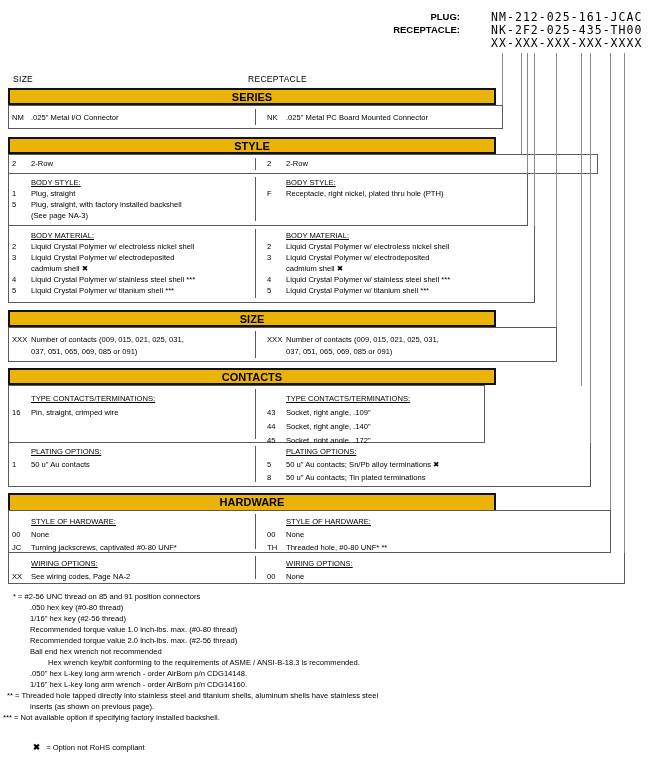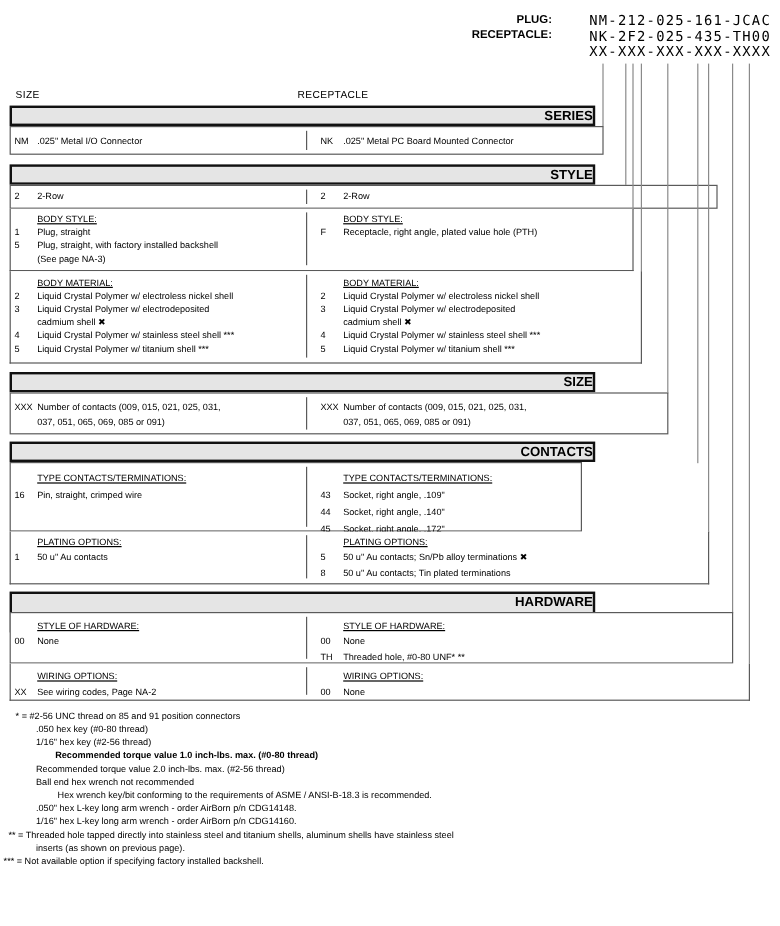--- a/index.html
+++ b/index.html
@@ -2,22 +2,22 @@
 <html><head>
 <meta charset="utf-8">
 <style>
   html,body{margin:0;padding:0;background:#fff;}
   .page{position:relative;width:650px;height:772px;background:#ffffff;
         font-family:"Liberation Sans",sans-serif;color:#000;overflow:hidden;}
   .abs{position:absolute;}
   .pn-label{font-weight:bold;font-size:9.5px;text-align:right;white-space:nowrap;}
   .pn-value{font-family:"DejaVu Sans Mono",monospace;font-size:11.5px;letter-spacing:1.05px;white-space:nowrap;}
   .col-label{font-size:8.5px;white-space:nowrap;letter-spacing:.3px;}
-  .hdrbox{border:2px solid #111;box-sizing:border-box;text-align:right;
-          font-weight:bold;font-size:11px;background:#e5e5e5;}
+  .hdrbox{border:2px solid #111;box-sizing:border-box;text-align:center;
+          font-weight:bold;font-size:11px;background:#eab308;}
   .rowbox{border:1px solid #5a5a5a;box-sizing:border-box;background:#fff;}
   .rowbox.notfirst{border-top:none;}
   .tick{width:1px;background:#8a8a8a;}
   .divider{position:absolute;width:1px;background:#5a5a5a;}
   .col{position:absolute;top:0;}
   .ln{white-space:nowrap;font-size:7.6px;}
   .grp{white-space:nowrap;font-size:7.6px;text-decoration:underline;}
   .code{display:inline-block;width:19px;font-size:7.6px;vertical-align:top;}
   .fn{font-size:7.6px;white-space:nowrap;}
   .rohs-sym{font-weight:bold;font-size:8.5px;}
@@ -64,21 +64,21 @@
       <div class="abs rowbox notfirst" style="left: 8px; top: 174px; width: 520px; height: 52px;">
         <div class="divider" style="left: 246px; top: 3px; height: 44px;"></div>
         <div class="col" style="left: 0px; padding-left: 3px; padding-top: 4px;">
           <div class="grp" style="height: 11px; padding-left: 19px;">BODY STYLE:</div>
           <div class="ln" style="height: 11px;"><span class="code">1</span><span>Plug, straight</span></div>
           <div class="ln" style="height: 11px;"><span class="code">5</span><span>Plug, straight, with factory installed backshell</span></div>
           <div class="ln" style="height: 11px;"><span class="code"></span><span>(See page NA-3)</span></div>
         </div>
         <div class="col" style="left: 246px; padding-left: 12px; padding-top: 4px;">
           <div class="grp" style="height: 11px; padding-left: 19px;">BODY STYLE:</div>
-          <div class="ln" style="height: 11px;"><span class="code">F</span><span>Receptacle, right angle, plated value hole (PTH)</span></div>
+          <div class="ln" style="height: 11px;"><span class="code">F</span><span>Receptacle, right nickel, plated thru hole (PTH)</span></div>
         </div>
       </div>
       <div class="abs tick" style="left: 534px; top: 53px; height: 174px;"></div>
       <div class="abs rowbox notfirst" style="left: 8px; top: 226px; width: 527px; height: 77px;">
         <div class="divider" style="left: 246px; top: 3px; height: 69px;"></div>
         <div class="col" style="left: 0px; padding-left: 3px; padding-top: 5px;">
           <div class="grp" style="height: 11px; padding-left: 19px;">BODY MATERIAL:</div>
           <div class="ln" style="height: 11px;"><span class="code">2</span><span>Liquid Crystal Polymer w/ electroless nickel shell</span></div>
           <div class="ln" style="height: 11px;"><span class="code">3</span><span>Liquid Crystal Polymer w/ electrodeposited</span></div>
           <div class="ln" style="height: 11px;"><span class="code"></span><span>cadmium shell ✖</span></div>
@@ -135,20 +135,21 @@
           <div class="ln" style="height: 13px;"><span class="code">8</span><span>50 u" Au contacts; Tin plated terminations</span></div>
         </div>
       </div>
       <div class="abs hdrbox" style="left: 8px; top: 493px; width: 488px; height: 34px; line-height: 14px;">HARDWARE</div>
       <div class="abs tick" style="left: 610px; top: 53px; height: 458px;"></div>
       <div class="abs rowbox" style="left: 8px; top: 510px; width: 603px; height: 43px;">
         <div class="divider" style="left: 246px; top: 3px; height: 35px;"></div>
         <div class="col" style="left: 0px; padding-left: 3px; padding-top: 6px;">
           <div class="grp" style="height: 13px; padding-left: 19px;">STYLE OF HARDWARE:</div>
           <div class="ln" style="height: 13px;"><span class="code">00</span><span>None</span></div>
+          <div class="ln" style="height: 13px;"><span class="code">JC</span><span>Turning jackscrews, captivated #0-80 UNF*</span></div>
         </div>
         <div class="col" style="left: 246px; padding-left: 12px; padding-top: 6px;">
           <div class="grp" style="height: 13px; padding-left: 19px;">STYLE OF HARDWARE:</div>
           <div class="ln" style="height: 13px;"><span class="code">00</span><span>None</span></div>
           <div class="ln" style="height: 13px;"><span class="code">TH</span><span>Threaded hole, #0-80 UNF*  **</span></div>
         </div>
       </div>
       <div class="abs tick" style="left: 624px; top: 53px; height: 501px;"></div>
       <div class="abs rowbox notfirst" style="left: 8px; top: 553px; width: 617px; height: 31px;">
         <div class="divider" style="left: 246px; top: 3px; height: 23px;"></div>
@@ -159,23 +160,26 @@
         <div class="col" style="left: 246px; padding-left: 12px; padding-top: 6px;">
           <div class="grp" style="height: 13px; padding-left: 19px;">WIRING OPTIONS:</div>
           <div class="ln" style="height: 13px;"><span class="code">00</span><span>None</span></div>
         </div>
       </div>
     </div>
   <div id="footnotes">
       <div class="abs fn" style="left: 13px; top: 592px;">* = #2-56 UNC thread on 85 and 91 position connectors</div>
       <div class="abs fn" style="left: 30px; top: 603px;">.050 hex key (#0-80 thread)</div>
       <div class="abs fn" style="left: 30px; top: 614px;">1/16" hex key (#2-56 thread)</div>
-      <div class="abs fn" style="left: 46px; top: 625px; font-weight: bold;">Recommended torque value 1.0 inch-lbs. max. (#0-80 thread)</div>
+      <div class="abs fn" style="left: 30px; top: 625px;">Recommended torque value 1.0 inch-lbs. max. (#0-80 thread)</div>
       <div class="abs fn" style="left: 30px; top: 636px;">Recommended torque value 2.0 inch-lbs. max. (#2-56 thread)</div>
       <div class="abs fn" style="left: 30px; top: 647px;">Ball end hex wrench not recommended</div>
       <div class="abs fn" style="left: 48px; top: 658px;">Hex wrench key/bit conforming to the requirements of ASME / ANSI-B-18.3 is recommended.</div>
       <div class="abs fn" style="left: 30px; top: 669px;">.050" hex L-key long arm wrench - order AirBorn p/n CDG14148.</div>
       <div class="abs fn" style="left: 30px; top: 680px;">1/16" hex L-key long arm wrench - order AirBorn p/n CDG14160.</div>
       <div class="abs fn" style="left: 7px; top: 691px;">** = Threaded hole tapped directly into stainless steel and titanium shells, aluminum shells have stainless steel</div>
       <div class="abs fn" style="left: 30px; top: 702px;">inserts (as shown on previous page).</div>
       <div class="abs fn" style="left: 3px; top: 713px;">*** = Not available option if specifying factory installed backshell.</div>
     </div>
+  <div class="abs" style="left:33px;top:736px;">
+    <span class="rohs-sym">✖</span><span class="rohs-txt">= Option not RoHS compliant</span>
+  </div>
 </div>
 
 </body></html>

